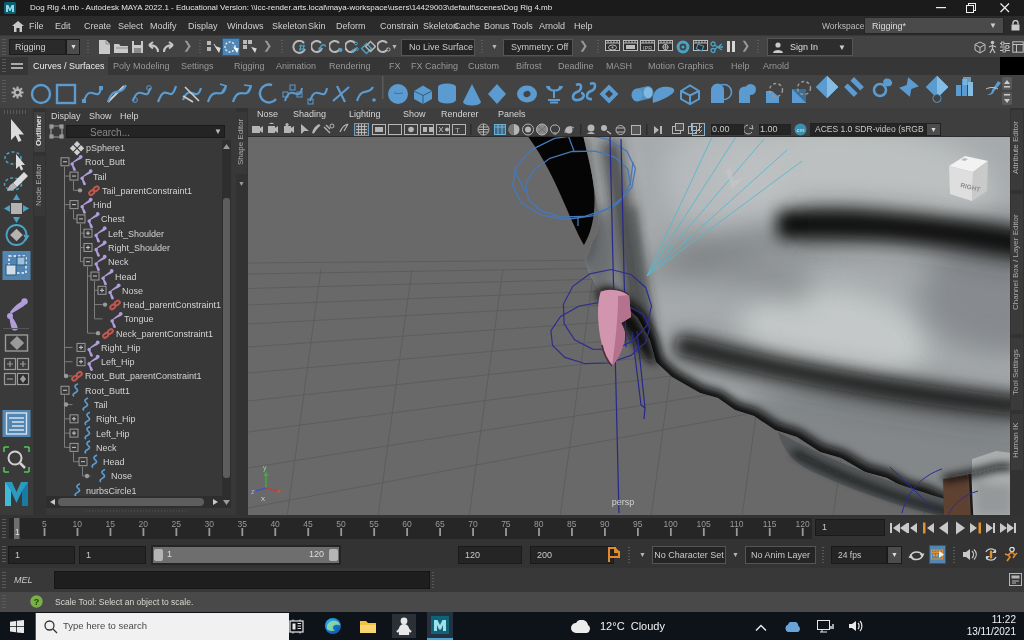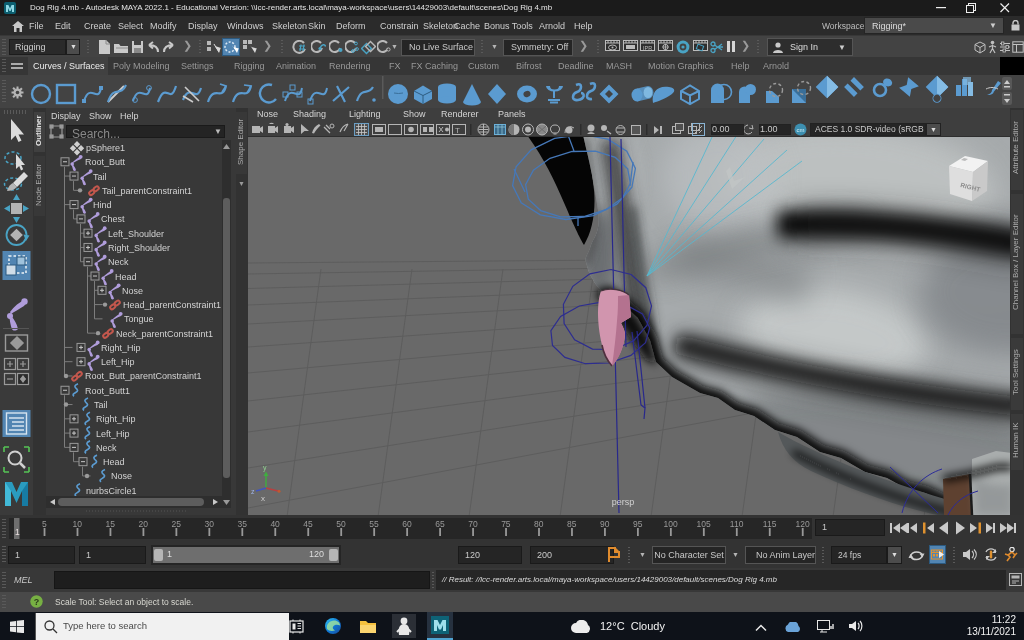--- a/index.html
+++ b/index.html
@@ -481,21 +481,21 @@
     <svg class="abs" style="left:3px;top:16px" width="15" height="15">
         <g stroke="#9a9a9a" fill="none" stroke-width="1.2">
           <path d="M4 2 H11 M4 13 H11 M2 4 V11 M13 4 V11"></path>
           <rect x="1" y="1" width="3" height="3" fill="#9a9a9a"></rect>
           <rect x="11" y="1" width="3" height="3" fill="#9a9a9a"></rect>
           <rect x="1" y="11" width="3" height="3" fill="#9a9a9a"></rect>
           <rect x="11" y="11" width="3" height="3" fill="#9a9a9a"></rect>
         </g>
       </svg>
     <div class="abs" style="left:20px;top:17px;width:159px;height:13px;background:#242424;border:1px solid #1a1a1a">
-      <span class="abs" style="left:5px;top:1px;color:#888;font-size:12px">Search...</span>
+      <span class="abs" style="left:23px;top:1px;color:#888;font-size:10px">Search...</span>
       <span class="abs" style="left:147px;top:1px;color:#bbb;font-size:8px">▼</span>
     </div>
     <svg id="treesvg" class="abs" style="left:0;top:0" width="190" height="407">
         <line x1="18.5" y1="58.78" x2="18.5" y2="267.98" stroke="#7d7d7d" stroke-width="1"></line>
         <line x1="18.5" y1="68.06" x2="26.5" y2="68.06" stroke="#7d7d7d" stroke-width="1"></line>
         <line x1="18.5" y1="96.62" x2="26.5" y2="96.62" stroke="#7d7d7d" stroke-width="1"></line>
         <line x1="18.5" y1="239.42" x2="26.5" y2="239.42" stroke="#7d7d7d" stroke-width="1"></line>
         <line x1="18.5" y1="253.7" x2="26.5" y2="253.7" stroke="#7d7d7d" stroke-width="1"></line>
         <line x1="18.5" y1="267.98" x2="26.5" y2="267.98" stroke="#7d7d7d" stroke-width="1"></line>
         <line x1="27.5" y1="73.06" x2="27.5" y2="82.34" stroke="#7d7d7d" stroke-width="1"></line>
@@ -1004,21 +1004,21 @@
   <div class="field" style="left:458px;top:4px;width:64px;height:18px;line-height:16px;padding-left:6px;border-color:#1a1a1a">120</div>
   <div class="field" style="left:530px;top:4px;width:84px;height:18px;line-height:16px;padding-left:6px;border-color:#1a1a1a">200</div>
   <svg class="abs" style="left:607px;top:4px" width="14" height="17">
       <path d="M2 16 V2 L8 2 L8 6 L12 6 L12 11 L2 11" fill="none" stroke="#e08b2d" stroke-width="2"></path>
       <path d="M8 1 L8 6 L13 6" fill="#e08b2d"></path>
     </svg>
   <div class="grip" style="left:628px;top:5px;height:16px;width:2px"></div>
   <span class="arrow" style="left:639px;top:9px">▼</span>
   <div class="field" style="left:652px;top:4px;width:74px;height:18px;line-height:16px;text-align:center;font-size:9px">No Character Set</div>
   <span class="arrow" style="left:732px;top:9px">▼</span>
-  <div class="field" style="left:745px;top:4px;width:71px;height:18px;line-height:16px;text-align:right;font-size:9px">No Anim Layer</div>
+  <div class="field" style="left:745px;top:4px;width:71px;height:18px;line-height:16px;text-align:center;font-size:9px">No Anim Layer</div>
   <div class="grip" style="left:822px;top:5px;height:16px;width:2px"></div>
   <div class="abs" style="left:831px;top:4px;width:56px;height:18px;background:#252525;border:1px solid #1a1a1a">
       <span class="abs" style="left:6px;top:3px;font-size:8.5px;color:#c9c9c9">24 fps</span>
     </div>
   <div class="abs" style="left:887px;top:4px;width:15px;height:18px;background:#4c4c4c;border:1px solid #1a1a1a">
       <span class="abs" style="left:3px;top:4px;font-size:7px;color:#ddd">▼</span>
     </div>
   <svg class="abs" style="left:908px;top:8px" width="17" height="11">
       <path d="M2.5 7 C2.5 3.5 6 2 8.5 2 C11 2 13.5 3 14 5" fill="none" stroke="#cfcfcf" stroke-width="1.6"></path>
       <path d="M14.5 7.5 L16.5 3.5 L11.5 3.8 Z" fill="#cfcfcf"></path>
@@ -1047,21 +1047,20 @@
       <circle cx="8" cy="2.5" r="2.2" fill="none" stroke="#e8e8e8" stroke-width="1.2"></circle>
       <path d="M8 5 L4 8 L6 10 L3 14 M8 5 L11 8 L9 11 M4 8 L1 7 M11 8 L13 6" stroke="#e08b2d" stroke-width="1.6" fill="none"></path>
     </svg>
 </div>
 
 <div class="abs" id="melrow">
   <div class="grip" style="left:2px;top:4px;height:16px"></div>
   <span class="abs" style="left:14px;top:7px;color:#c8c8c8;font-size:9px">MEL</span>
   <div class="abs" style="left:54px;top:3px;width:376px;height:18px;background:#1e1e1e;border:1px solid #161616"></div>
   <div class="grip" style="left:432px;top:4px;height:16px;width:2px"></div>
-  <div class="abs" style="left:436px;top:2px;width:570px;height:20px;background:#262626;color:#dcdcdc;font-size:8px;line-height:20px;padding-left:6px">// Result: //lcc-render.arts.local/maya-workspace/users/14429003/default/scenes/Dog Rig 4.mb</div>
   <svg class="abs" style="left:1009px;top:5px" width="13" height="13">
       <rect x="0.5" y="0.5" width="12" height="12" fill="none" stroke="#b5b5b5"></rect>
       <rect x="2.5" y="2.5" width="8" height="3" fill="#b5b5b5"></rect>
       <path d="M3 8 H10 M3 10 H7" stroke="#b5b5b5"></path>
     </svg>
 </div>
 
 <div class="abs" id="helprow">
   <div class="grip" style="left:2px;top:3px;height:14px"></div>
   <svg class="abs" style="left:30px;top:3px" width="13" height="13">

